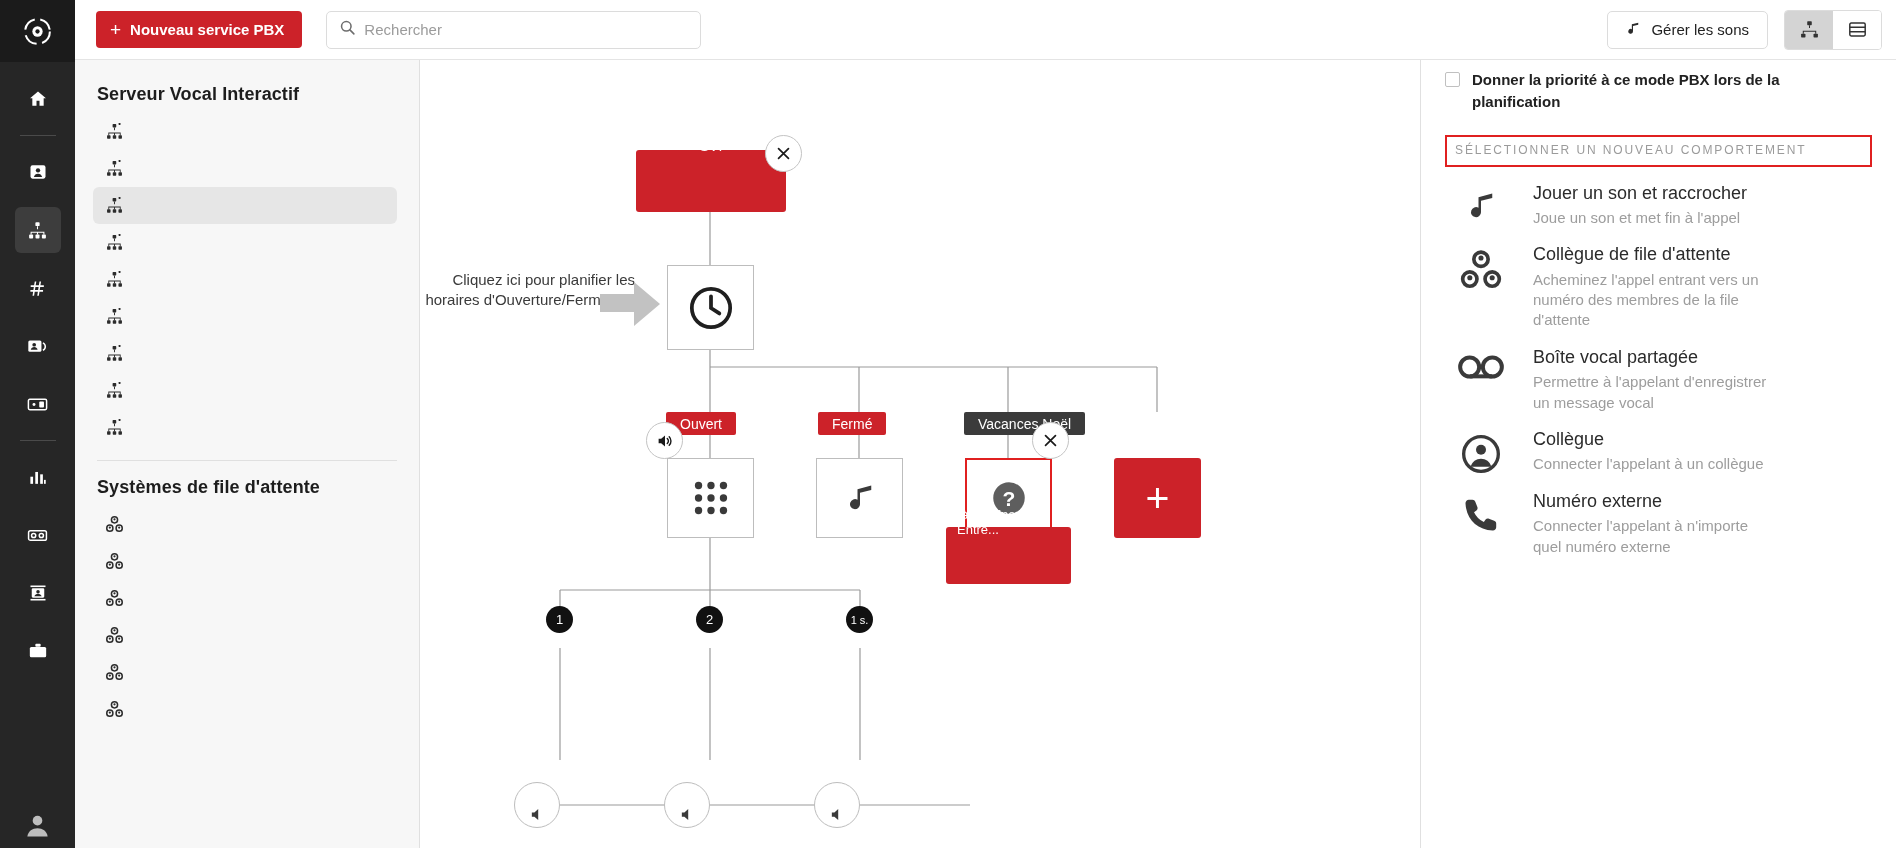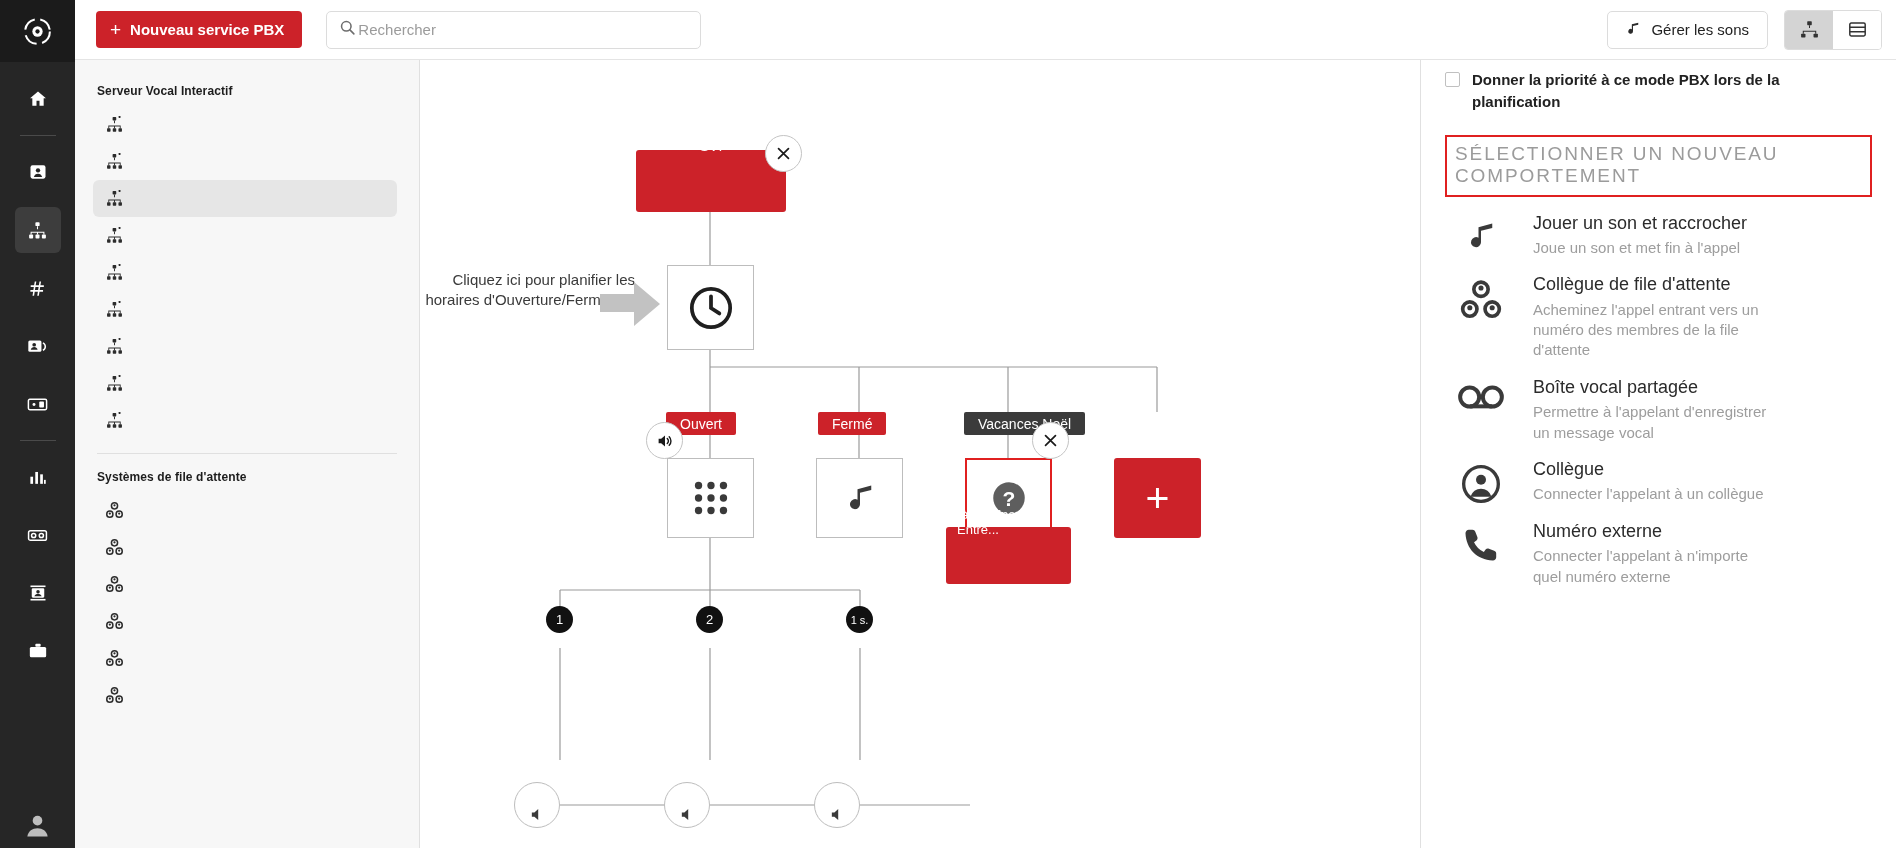--- a/index.html
+++ b/index.html
@@ -43,21 +43,21 @@
     margin-left: 21px; height: 37px; padding: 0 18px 0 14px;
     background: #cc2229; color: #fff; border: none; border-radius: 4px;
     font-size: 15px; font-weight: bold; cursor: pointer;
     display: flex; align-items: center; gap: 9px;
     font-family: "Liberation Sans", sans-serif;
   }
   #btn-new-pbx .plus { font-size: 19px; font-weight: normal; line-height: 1; }
   #search-wrap {
     margin-left: 24px; width: 375px; height: 38px;
     border: 1px solid #dcdcdc; border-radius: 5px;
-    display: flex; align-items: center; padding: 0 12px; gap: 2px;
+    display: flex; align-items: center; padding: 0 12px; gap: 8px;
     background: #fff;
   }
   #search-input {
     border: none; outline: none; font-size: 15px; color: #333;
     width: 100%; background: transparent;
     font-family: "Liberation Sans", sans-serif;
   }
   #search-input::placeholder { color: #9b9b9b; }
   #topbar-right {
     margin-left: auto; margin-right: 14px;
@@ -77,21 +77,21 @@
   }
   .view-btn.active { background: #d4d4d4; }
 
   
   #list-panel {
     position: absolute; left: 75px; top: 60px; width: 345px; height: 788px;
     background: #f7f7f7; border-right: 1px solid #e0e0e0;
     padding: 24px 22px 0 22px; overflow: hidden;
   }
   .group-title {
-    font-size: 12px; font-weight: bold; color: #1d1d1d;
+    font-size: 18px; font-weight: bold; color: #1d1d1d;
     margin-bottom: 8px; letter-spacing: .1px;
   }
   .list-row {
     height: 37px; display: flex; align-items: center; gap: 14px;
     padding: 0 12px; border-radius: 6px; cursor: pointer;
     margin-left: -4px;
   }
   .list-row.selected { background: #e6e6e6; }
   .list-row .ic { width: 19px; height: 19px; display: flex; align-items: center;
                   justify-content: center; flex: 0 0 19px; }
@@ -164,21 +164,21 @@
   #priority-box {
     width: 15px; height: 15px; border: 1px solid #c0c0c0; border-radius: 2px;
     flex: 0 0 15px; margin-top: 3px; cursor: pointer; background: #fff;
   }
   #priority-label {
     font-size: 15px; font-weight: bold; color: #222; line-height: 1.45;
     max-width: 390px;
   }
   #select-header-wrap { margin-top: 22px; border: 2px solid #e02020; padding: 6px 8px 8px 8px; }
   #select-header {
-    font-size: 19px; color: #9b9b9b; letter-spacing: 1.9px;
+    font-size: 12px; color: #9b9b9b; letter-spacing: 1.9px;
   }
   .behavior {
     display: flex; gap: 26px; align-items: flex-start;
     padding: 15px 0 0 10px; cursor: pointer;
   }
   .behavior .bic {
     width: 52px; flex: 0 0 52px; display: flex; align-items: center;
     justify-content: center; padding-top: 6px;
   }
   .behavior .bic svg { fill: #3a3a3a; }

